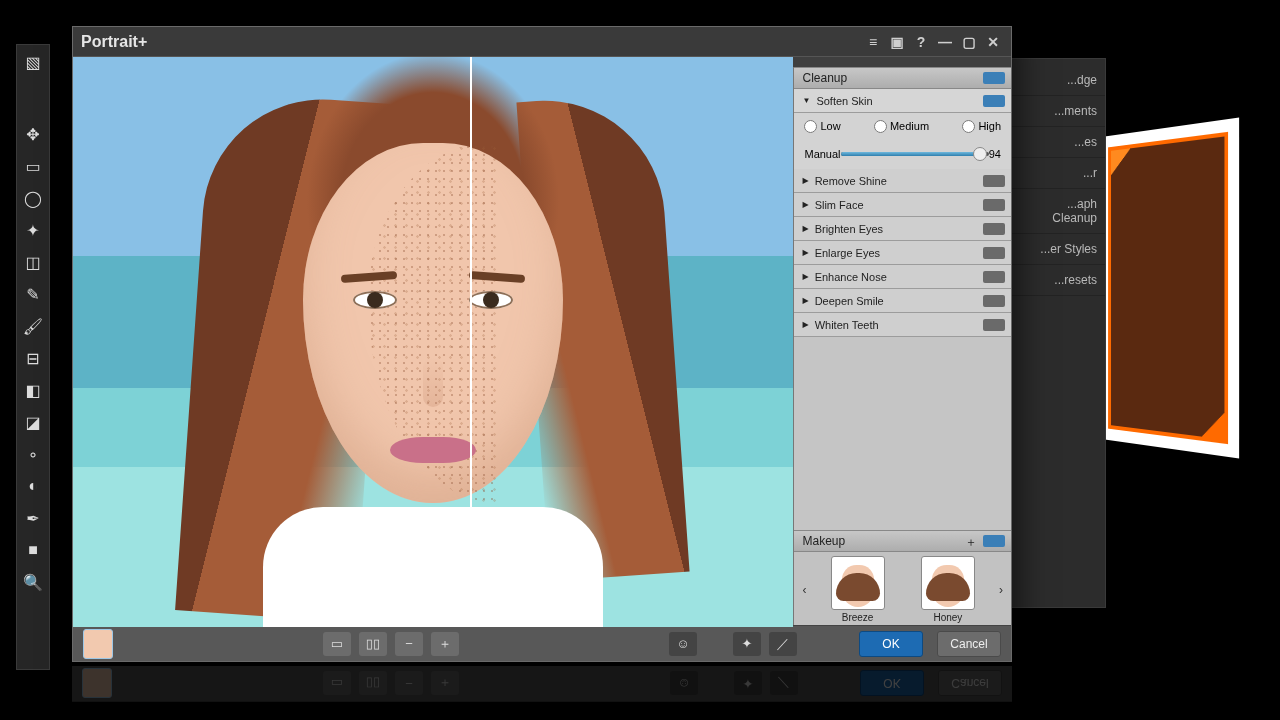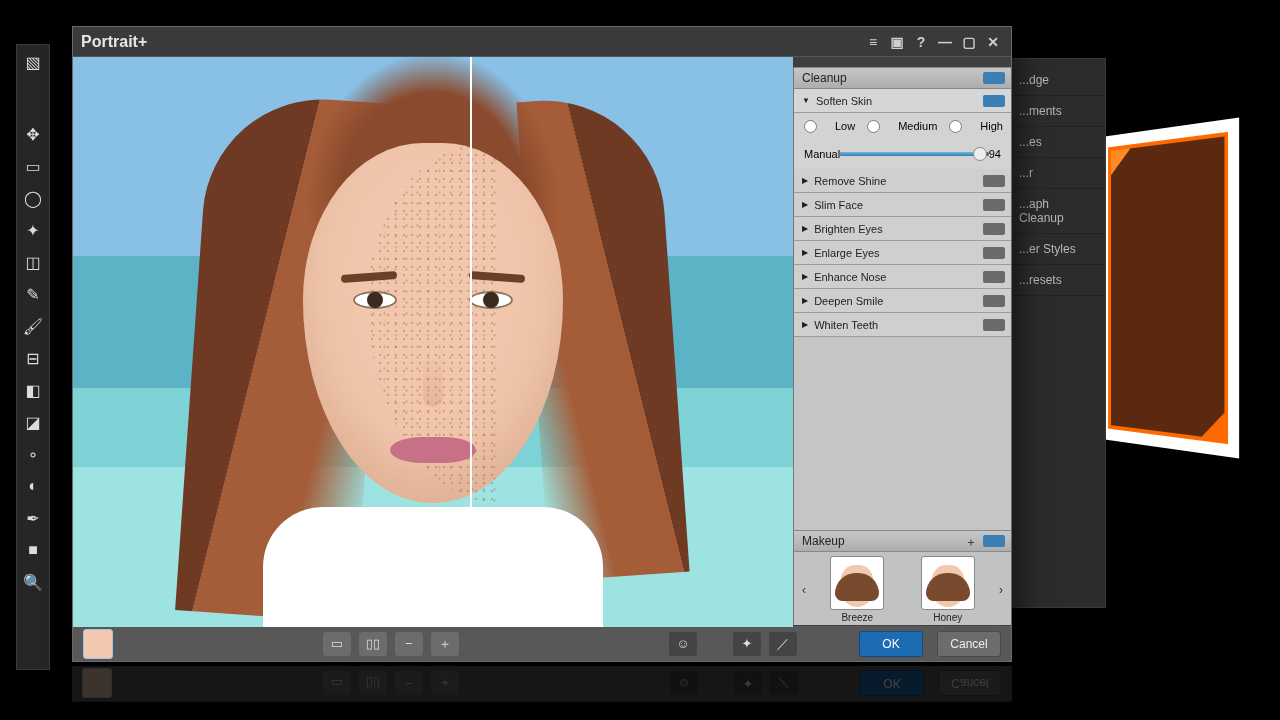--- a/index.html
+++ b/index.html
@@ -15,21 +15,21 @@
     width: 22px; height: 22px; color: #dcdcdc; display: flex; align-items: center; justify-content: center;
     font-size: 16px; cursor: pointer;
   }
 
   
   .bg-panel {
     position: absolute; right: 174px; top: 58px; width: 96px; height: 550px;
     background: #2c2c2c; border: 1px solid #3a3a3a; color: #b9b9b9;
     font-size: 12px; padding-top: 6px; overflow: hidden;
   }
-  .bg-panel .row { padding: 8px 8px; border-bottom: 1px solid rgba(0,0,0,0.2); }
+  .bg-panel .row { padding: 8px 8px; border-bottom: 1px solid rgba(0,0,0,0.2); text-align: right; }
 
   
   .orange-card {
     position: absolute; right: 30px; top: 128px; width: 170px; height: 320px;
     background: #fff; transform: perspective(800px) rotateY(-35deg);
     border: 12px solid #fff;
   }
   .orange-card .inner {
     width: 100%; height: 100%;
     background: linear-gradient(135deg, #ff8a1f 0 6%, #5a2910 6% 94%, #ff6a00 94% 100%);
@@ -125,21 +125,21 @@
   .panel-row {
     background:#cfcfcf; height:24px; font-size:11px; color:#222;
     display:flex; align-items:center; gap:6px; padding:0 8px;
     border-bottom:1px solid #9c9c9c; position:relative; cursor:pointer;
   }
   .tri { font-size:8px; color:#222; }
   .panel-row .toggle-pill{
     position:absolute; right:6px; width:22px;height:12px;background:#6a6a6a;border-radius:2px;
   }
   .radio-row{ background:#d3d3d3; height:26px;display:flex;align-items:center;gap:6px;padding:0 10px;font-size:11px;}
-  .radio-row label{display:flex;align-items:center;gap:18px;}
+  .radio-row label{display:flex;align-items:center;gap:3px;}
   .slider-row{ background:#d3d3d3; height:30px;display:flex;align-items:center;gap:0;padding:0 10px;font-size:11px;}
   .slider-track{flex:1;height:4px;background:#555;position:relative;border-radius:2px;}
   .slider-fill{position:absolute;left:0;top:0;height:100%;background:linear-gradient(#6fb8dd,#2f7fae);border-radius:2px;}
   .slider-thumb{position:absolute;top:-5px;width:14px;height:14px;border-radius:50%;background:#eee;border:1px solid #888;}
   .panel-gap{flex:1;background:#c5c5c5;}
 
   .makeup-strip{background:#c2c2c2; padding:4px 4px 2px; display:flex; align-items:center; gap:4px;}
   .mk-arrow{width:12px;text-align:center;color:#333;cursor:pointer;font-size:12px;}
   .mk-item{flex:1;display:flex;flex-direction:column;align-items:center;gap:2px;cursor:pointer;}
   .mk-face{width:54px;height:54px;background:#fff;border:1px solid #888;border-radius:3px;position:relative;overflow:hidden;}

